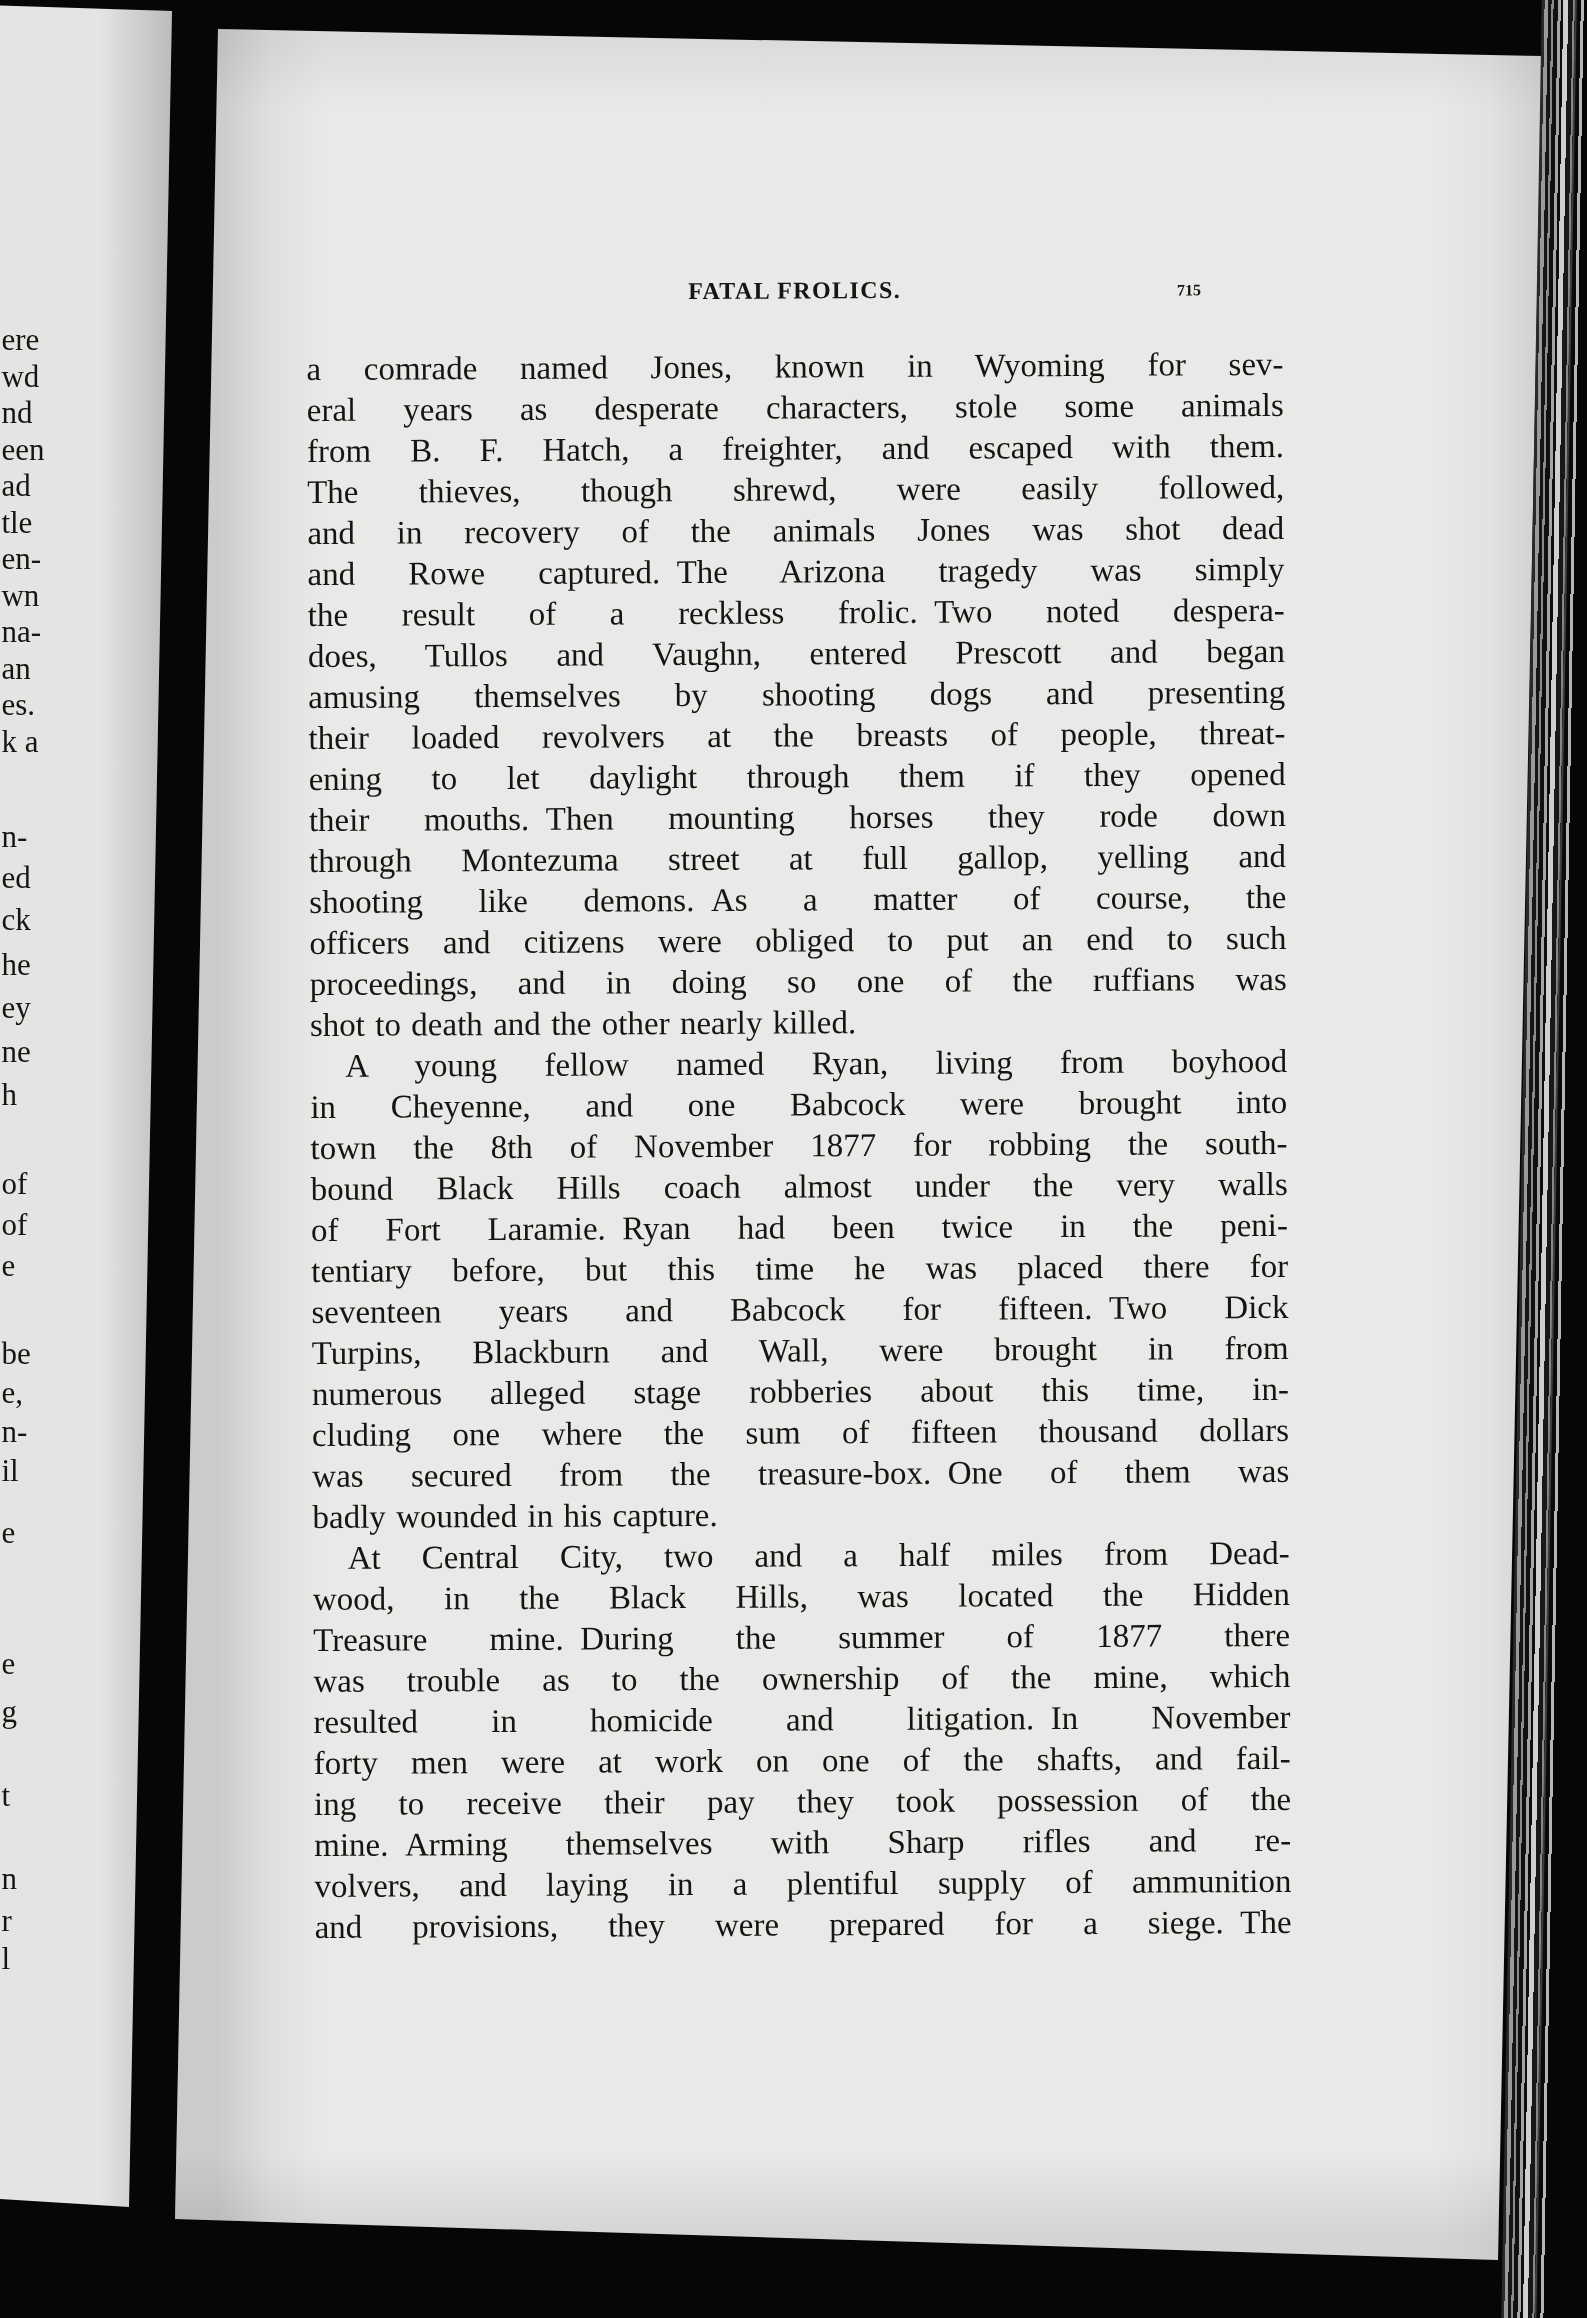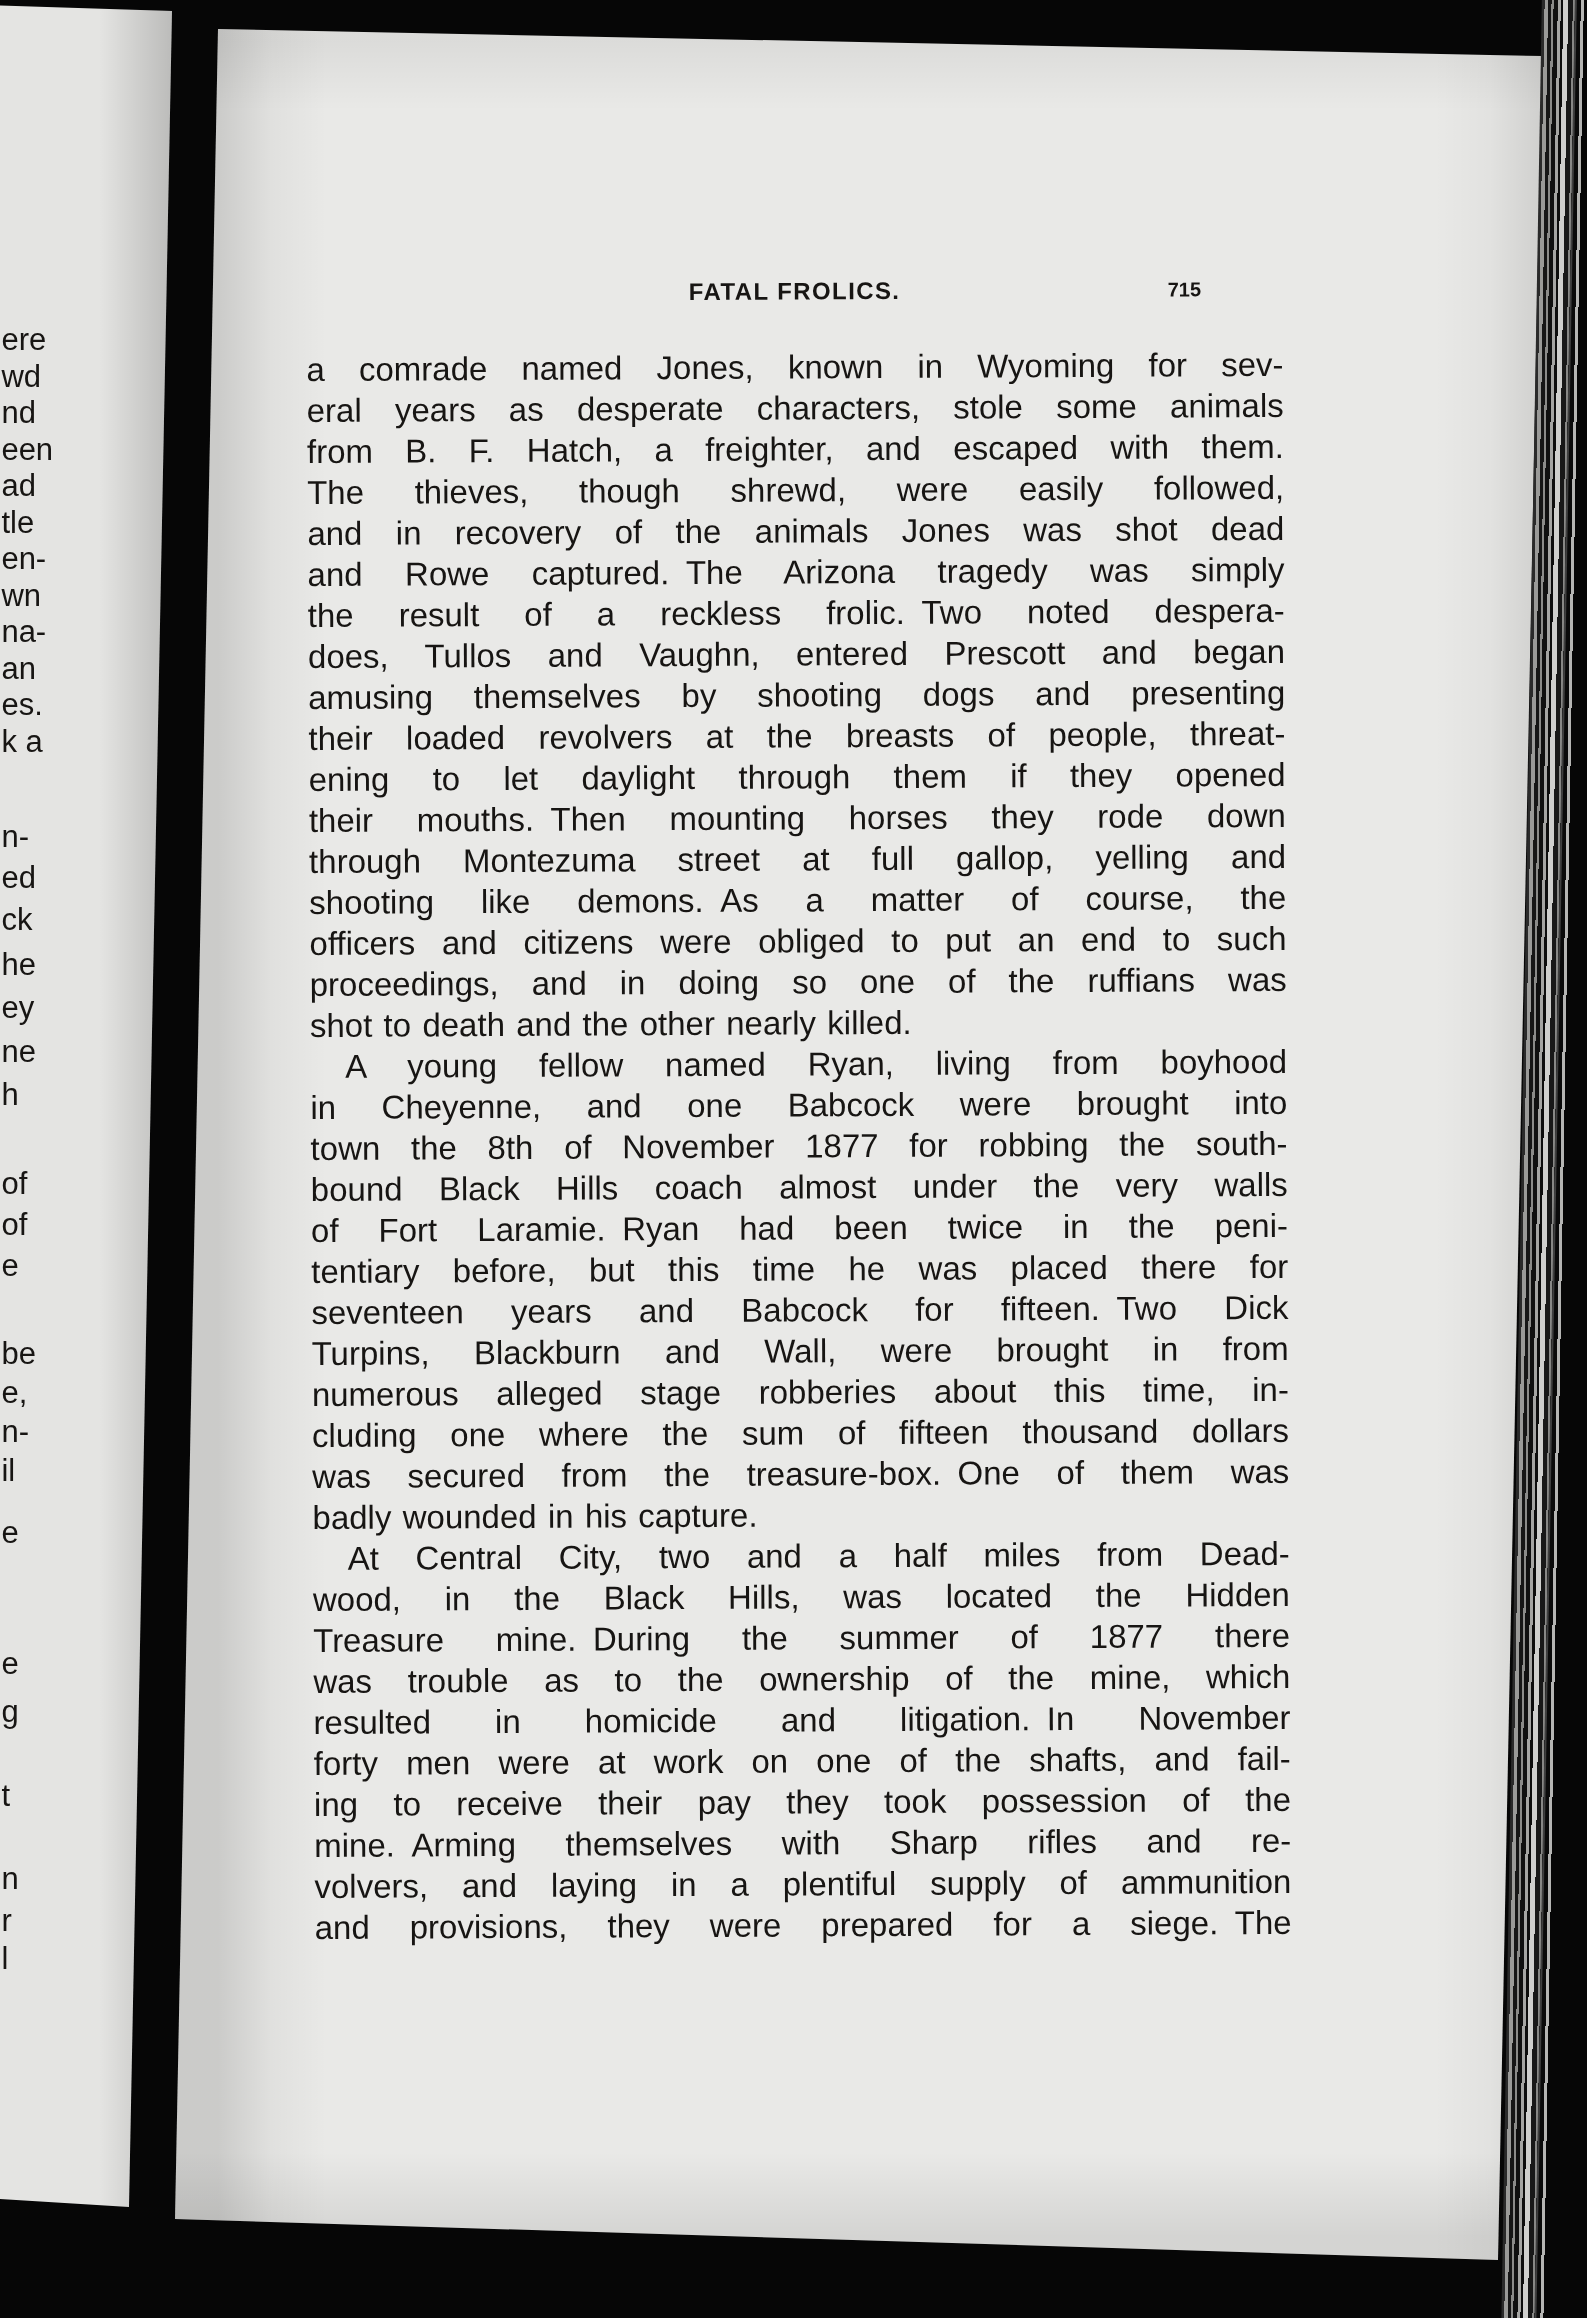--- a/index.html
+++ b/index.html
@@ -1,21 +1,21 @@
 <!DOCTYPE html>
 <html style="--paper: #e9e9e7; --paper-adjacent: #e4e4e2; --ink: #171513; --background: #060606;font-size:11px"><head>
 <meta charset="utf-8">
 <style>
   :root{
     --paper:#e9e9e7; --paper-adjacent:#e4e4e2; --ink:#171513; --background:#060606;
   }
   html,body{margin:0;padding:0;}
   body{background:var(--background);}
   .scene{position:relative;width:1587px;height:2319px;overflow:hidden;background:var(--background);
-         font-family:Liberation Sans, sans-serif;}
+         font-family:Liberation Serif, serif;}
 
   
   .adjacent-page{position:absolute;left:0;top:0;width:181px;height:2319px;
     background:var(--paper-adjacent);
     clip-path:polygon(0px 5.6px,172px 11px,129px 2207px,0px 2199px);}
   .adjacent-shade{position:absolute;inset:0;
     background:linear-gradient(90deg,rgba(0,0,0,0) 55%,rgba(0,0,0,0.20) 100%);}
   .frag{position:absolute;left:1.4px;font-size:31px;line-height:35px;color:var(--ink);white-space:nowrap;}
 
   
@@ -26,21 +26,21 @@
       linear-gradient(90deg,rgba(0,0,0,0.13) 218px,rgba(0,0,0,0.04) 271px,rgba(0,0,0,0) 327px),
       linear-gradient(270deg,rgba(0,0,0,0.11) 46px,rgba(0,0,0,0.03) 97px,rgba(0,0,0,0) 153px),
       linear-gradient(0deg,rgba(0,0,0,0.09) 83px,rgba(0,0,0,0) 167px),
       linear-gradient(180deg,rgba(0,0,0,0.06) 42px,rgba(0,0,0,0) 111px);}
 
   
   .content{position:absolute;left:306px;top:278px;width:977px;color:var(--ink);
     transform:rotate(-0.3deg);transform-origin:0 0;}
   .header{position:relative;height:31px;text-align:center;}
   .title{display:inline-block;font-size:24px;font-weight:bold;letter-spacing:1.4px;line-height:31px;}
-  .folio{position:absolute;right:82px;top:1.4px;font-size:20px;font-weight:bold;line-height:31px;}
+  .folio{position:absolute;right:82px;top:1.4px;font-size:16px;font-weight:bold;line-height:31px;}
   #text-block{margin-top:40px;font-size:33px;word-spacing:2.1px;}
   .line{height:41px;line-height:41px;text-align:justify;text-align-last:justify;overflow:visible;}
   .line.rag{text-align-last:left;}
   .line.indent{text-indent:35px;}
 
   
   .edge-streaks{position:absolute;left:1542px;top:-8.3px;width:60px;height:2363px;
     transform:rotate(1deg);transform-origin:0 0;
     background:linear-gradient(90deg,
       #2a2a2a 0px,#2a2a2a 2.8px,

